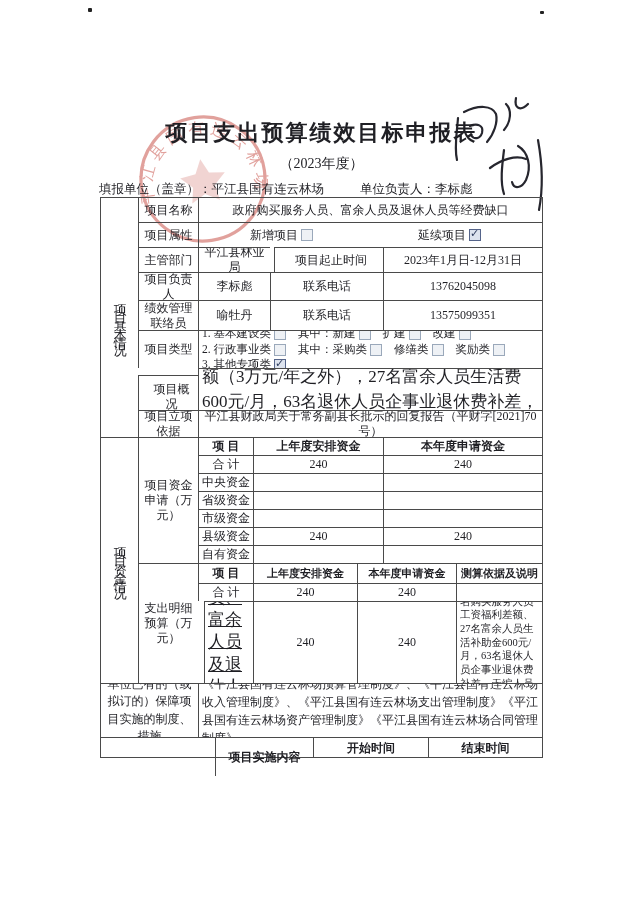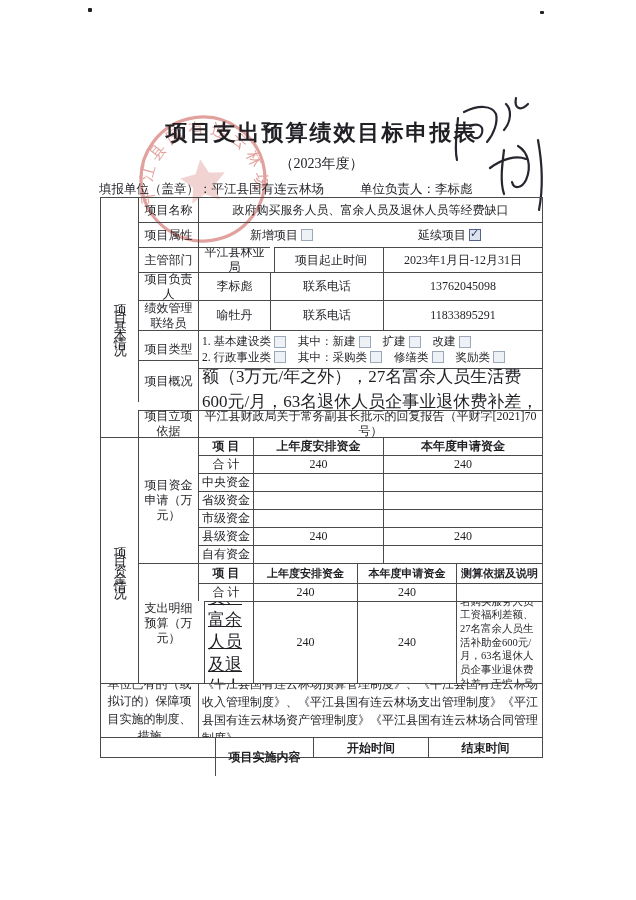--- a/index.html
+++ b/index.html
@@ -107,21 +107,21 @@
     <div class="c" style="left:283px;top:50px;width:159px;height:25px;">2023年1月日-12月31日</div>
 
     <div class="c" style="left:38px;top:75px;width:60px;height:28px;">项目负责人</div>
     <div class="c" style="left:98px;top:75px;width:72px;height:28px;">李标彪</div>
     <div class="c" style="left:170px;top:75px;width:113px;height:28px;">联系电话</div>
     <div class="c" style="left:283px;top:75px;width:159px;height:28px;">13762045098</div>
 
     <div class="c" style="left:38px;top:103px;width:60px;height:30px;">绩效管理联络员</div>
     <div class="c" style="left:98px;top:103px;width:72px;height:30px;">喻牡丹</div>
     <div class="c" style="left:170px;top:103px;width:113px;height:30px;">联系电话</div>
-    <div class="c" style="left:283px;top:103px;width:159px;height:30px;">11833895291</div>
+    <div class="c" style="left:283px;top:103px;width:159px;height:30px;">13575099351</div>
 
     <div class="c" style="left:38px;top:133px;width:60px;height:38px;">项目类型</div>
     <div class="c al" style="left:98px;top:133px;width:344px;height:38px;">
       <div class="tcol">
         <div class="tline">
           <span>1. 基本建设类</span>
             <span class="cb"></span>
           <span class="g">其中：新建</span>
             <span class="cb"></span>
           <span class="g">扩建</span>
@@ -132,24 +132,28 @@
         <div class="tline">
           <span>2. 行政事业类</span>
             <span class="cb"></span>
           <span class="g">其中：采购类</span>
             <span class="cb"></span>
           <span class="g">修缮类</span>
             <span class="cb"></span>
           <span class="g">奖励类</span>
             <span class="cb"></span>
         </div>
+        <div class="tline">
+          <span>3. 其他专项类</span>
+            <span class="cb checked"></span>
+        </div>
       </div>
     </div>
 
-    <div class="c" style="left:38px;top:163px;width:60px;height:42px;">项目概况</div>
+    <div class="c" style="left:38px;top:178px;width:60px;height:42px;padding-left:9px;">项目概况</div>
     <div class="c al f11" style="left:98px;top:171px;width:344px;height:42px;line-height:1.45;">31名政府购买服务人员同工同酬工资福利差额（3万元/年之外），27名富余人员生活费600元/月，63名退休人员企事业退休费补差，无编人员公用经费等</div>
 
     <div class="c" style="left:38px;top:213px;width:60px;height:27px;">项目立项依据</div>
     <div class="c" style="left:98px;top:213px;width:344px;height:27px;">平江县财政局关于常务副县长批示的回复报告（平财字[2021]70号）</div>
 
     <div class="c v" style="left:0;top:240px;width:38px;height:246px;">项目资金情况</div>
 
     <div class="c" style="left:38px;top:240px;width:60px;height:126px;">项目资金申请（万元）</div>
 
     <div class="c b" style="left:98px;top:240px;width:55px;height:18px;">项 目</div>

